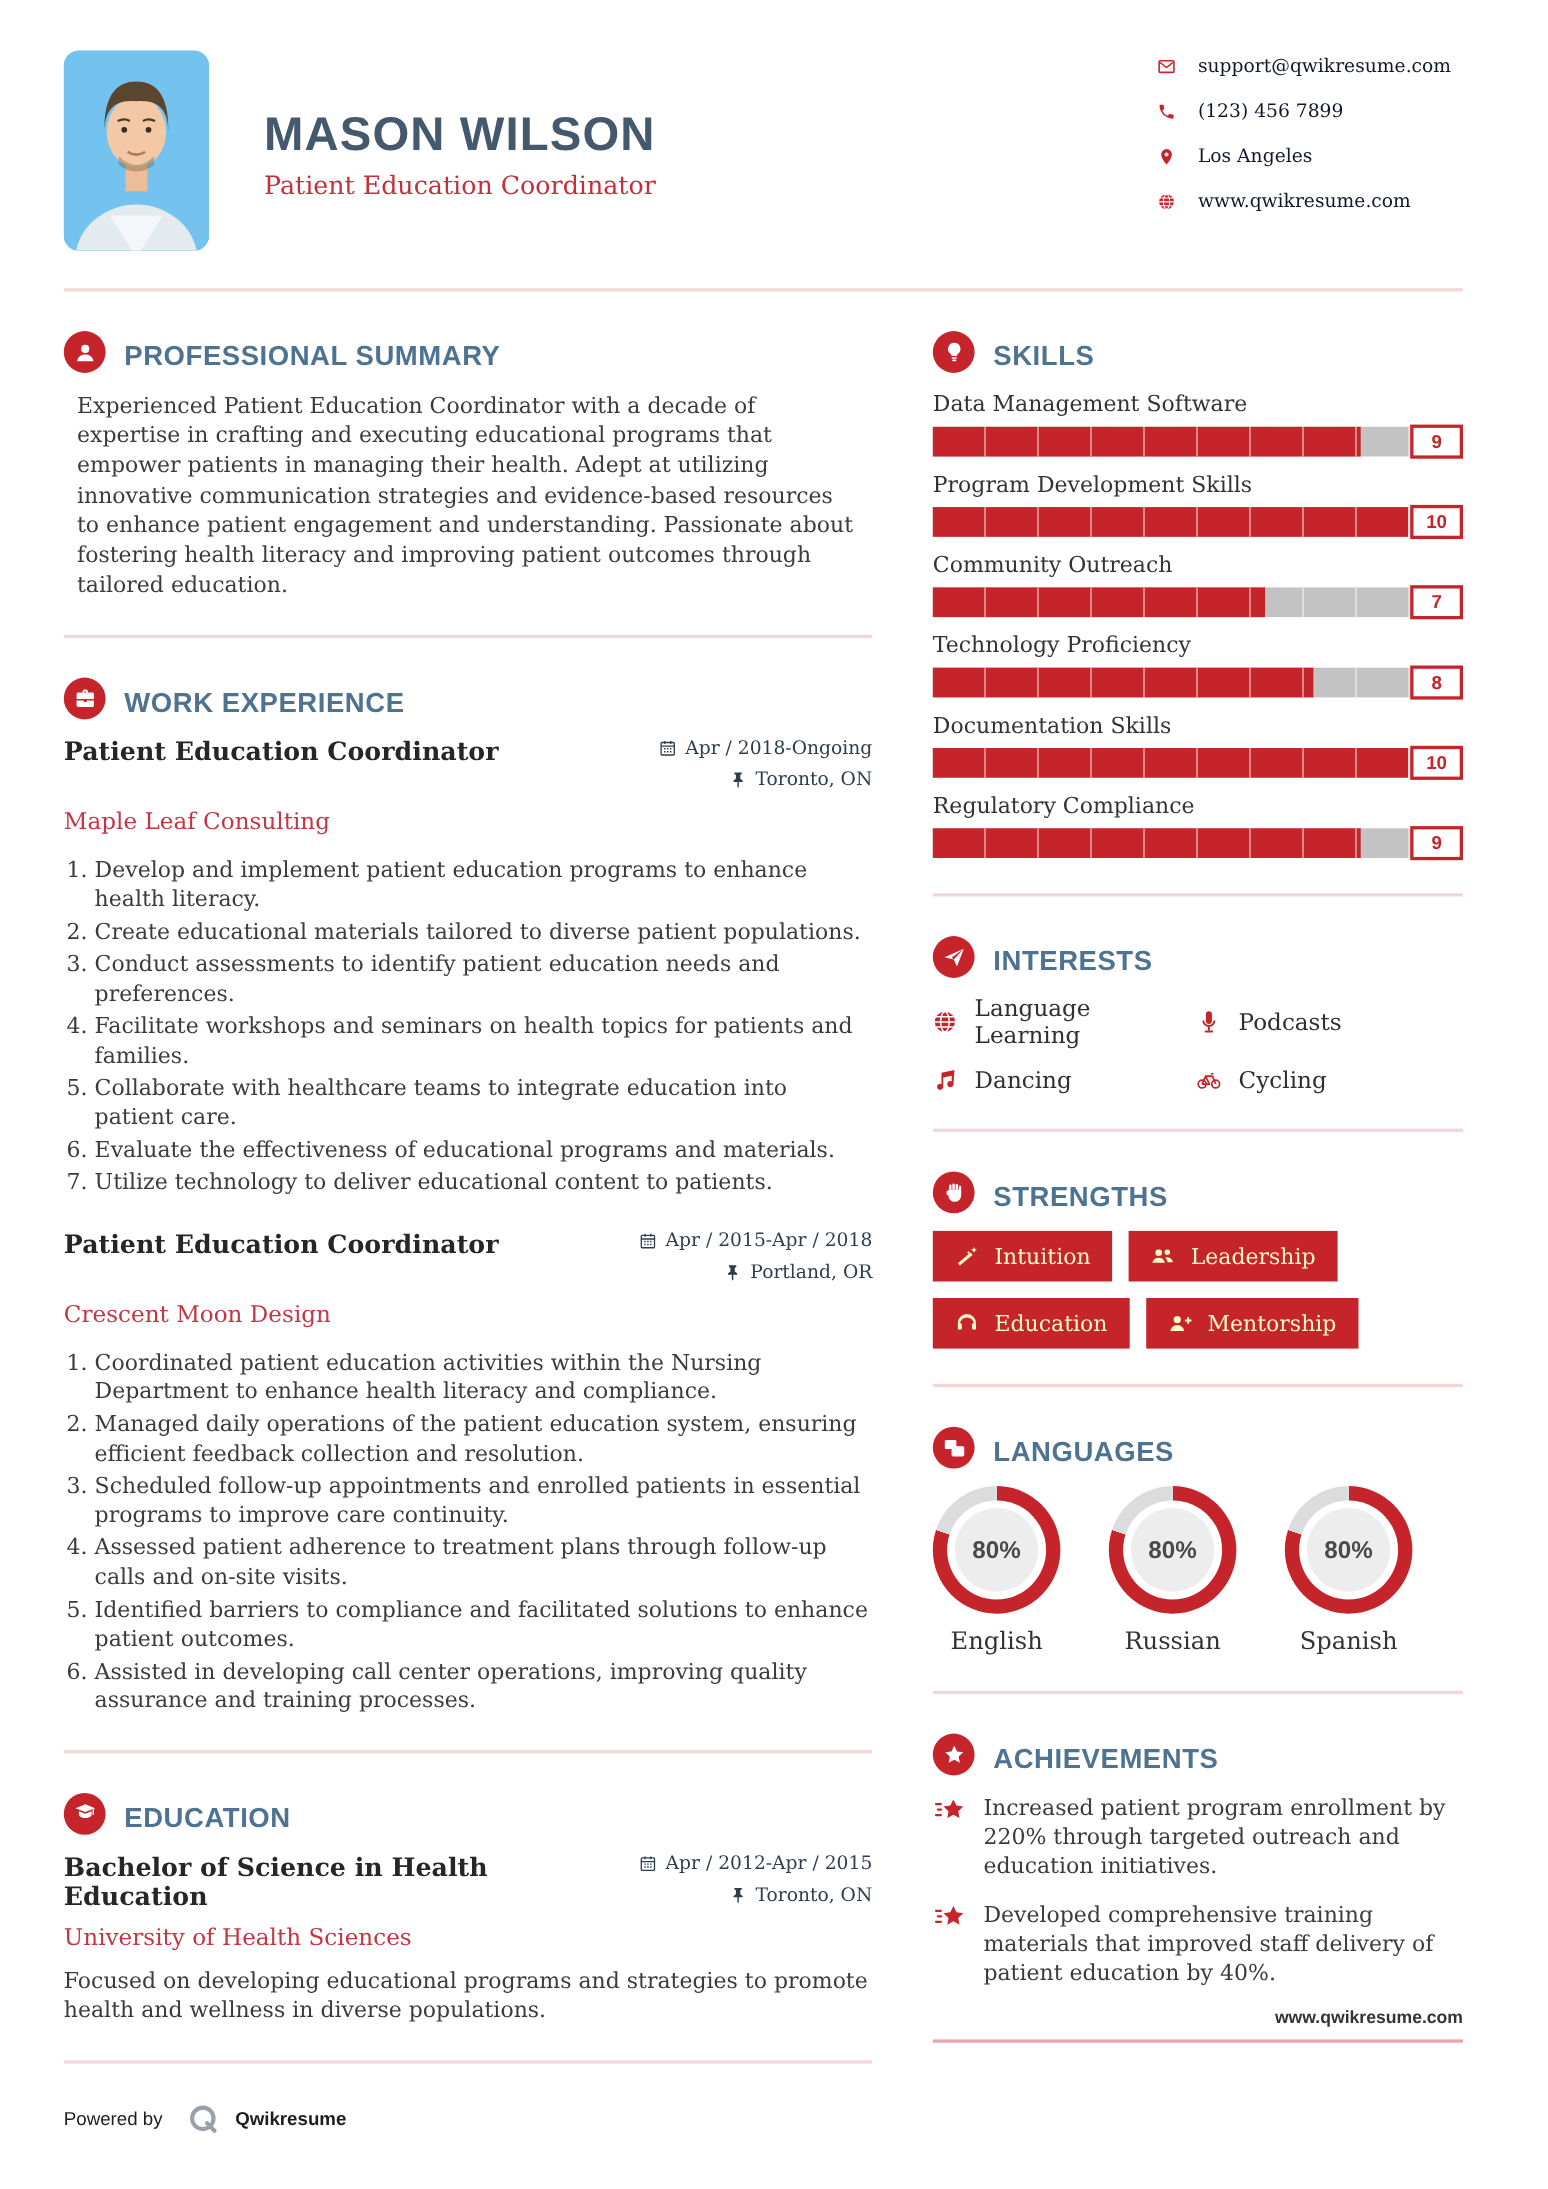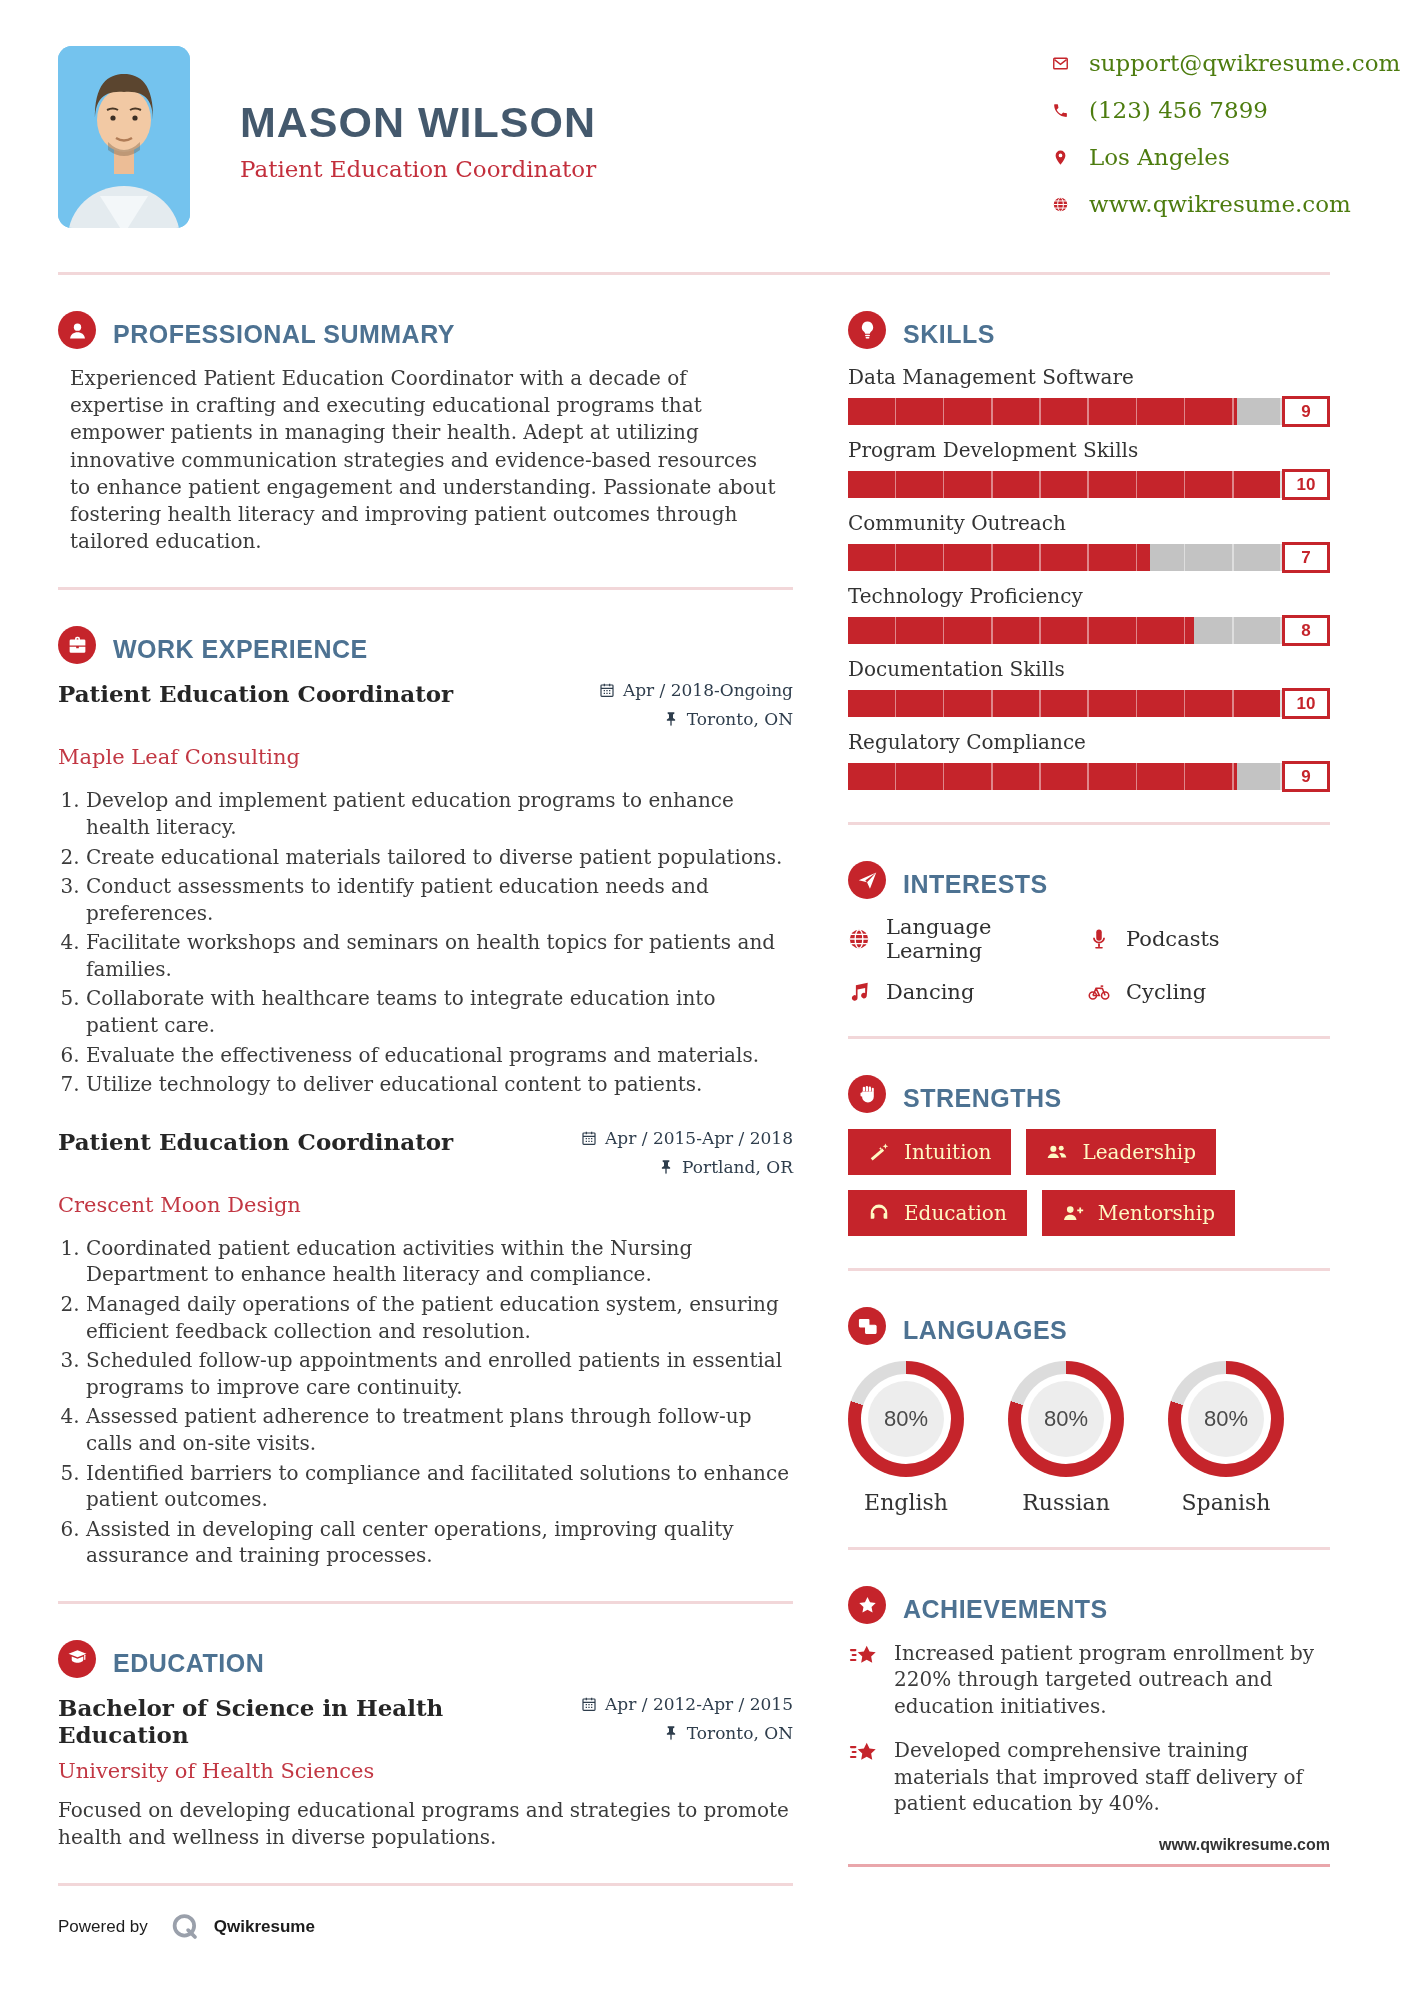--- a/index.html
+++ b/index.html
@@ -19,21 +19,21 @@
   }
   .header-main { margin-left:50px; padding-top:52px; }
   .name {
     font-family:"Liberation Sans", sans-serif; font-weight:bold;
     font-size:43px; letter-spacing:1px; color:#44596d; margin:0;
   }
   .role-title { font-size:23px; color:#c32f3c; margin-top:9px; }
   .contact { margin-left:auto; padding-top:4px; width:278px; }
   .contact-row { display:flex; align-items:center; margin-bottom:21px; }
   .contact-row .c-icon { width:17px; height:17px; color:#c5242b; flex:none; margin-right:20px; }
-  .contact-row .c-text { font-size:23px; color:#4d7c0f; }
+  .contact-row .c-text { font-size:17px; color:#0f172a; }
   .c-icon svg, .m-icon svg { width:100%; height:100%; display:block; }
 
   .top-divider { border:none; border-top:3px solid #f2d7d9; margin:34px 0 0; }
 
   
   .columns { display:flex; align-items:flex-start; }
   .col-left { width:735px; flex:none; }
   .col-right { width:482px; flex:none; margin-left:55px; }
   .divider { border:none; border-top:3px solid #f2d7d9; margin:32px 0 0; }
   .divider-strong { border:none; border-top:3px solid #e9a6ab; margin:10px 0 0; }
@@ -101,21 +101,21 @@
 
   
   .langs { display:flex; margin-top:12px; }
   .lang { width:116px; text-align:center; }
   .lang + .lang { margin-left:44px; }
   .ring { width:116px; height:116px; border-radius:50%; position:relative; }
   .ring::before { content:''; position:absolute; inset:13px; background:#fff; border-radius:50%; }
   .ring-inner {
     position:absolute; inset:20px; background:#ededed; border-radius:50%;
     display:flex; align-items:center; justify-content:center;
-    font-family:"Liberation Sans", sans-serif; font-weight:normal; font-size:22px; color:#4a4a4a;
+    font-family:"Liberation Sans", sans-serif; font-weight:bold; font-size:22px; color:#4a4a4a;
   }
   .lang-name { margin-top:13px; font-size:22px; color:#333; }
 
   
   .ach { display:flex; margin-bottom:18px; }
   .ach-icon { width:32px; height:26px; color:#c5242b; flex:none; margin-right:14px; margin-top:3px; }
   .ach-icon svg { width:100%; height:100%; display:block; }
   .ach-text { font-size:20px; line-height:1.32; margin:0; }
 
   .site-link {

